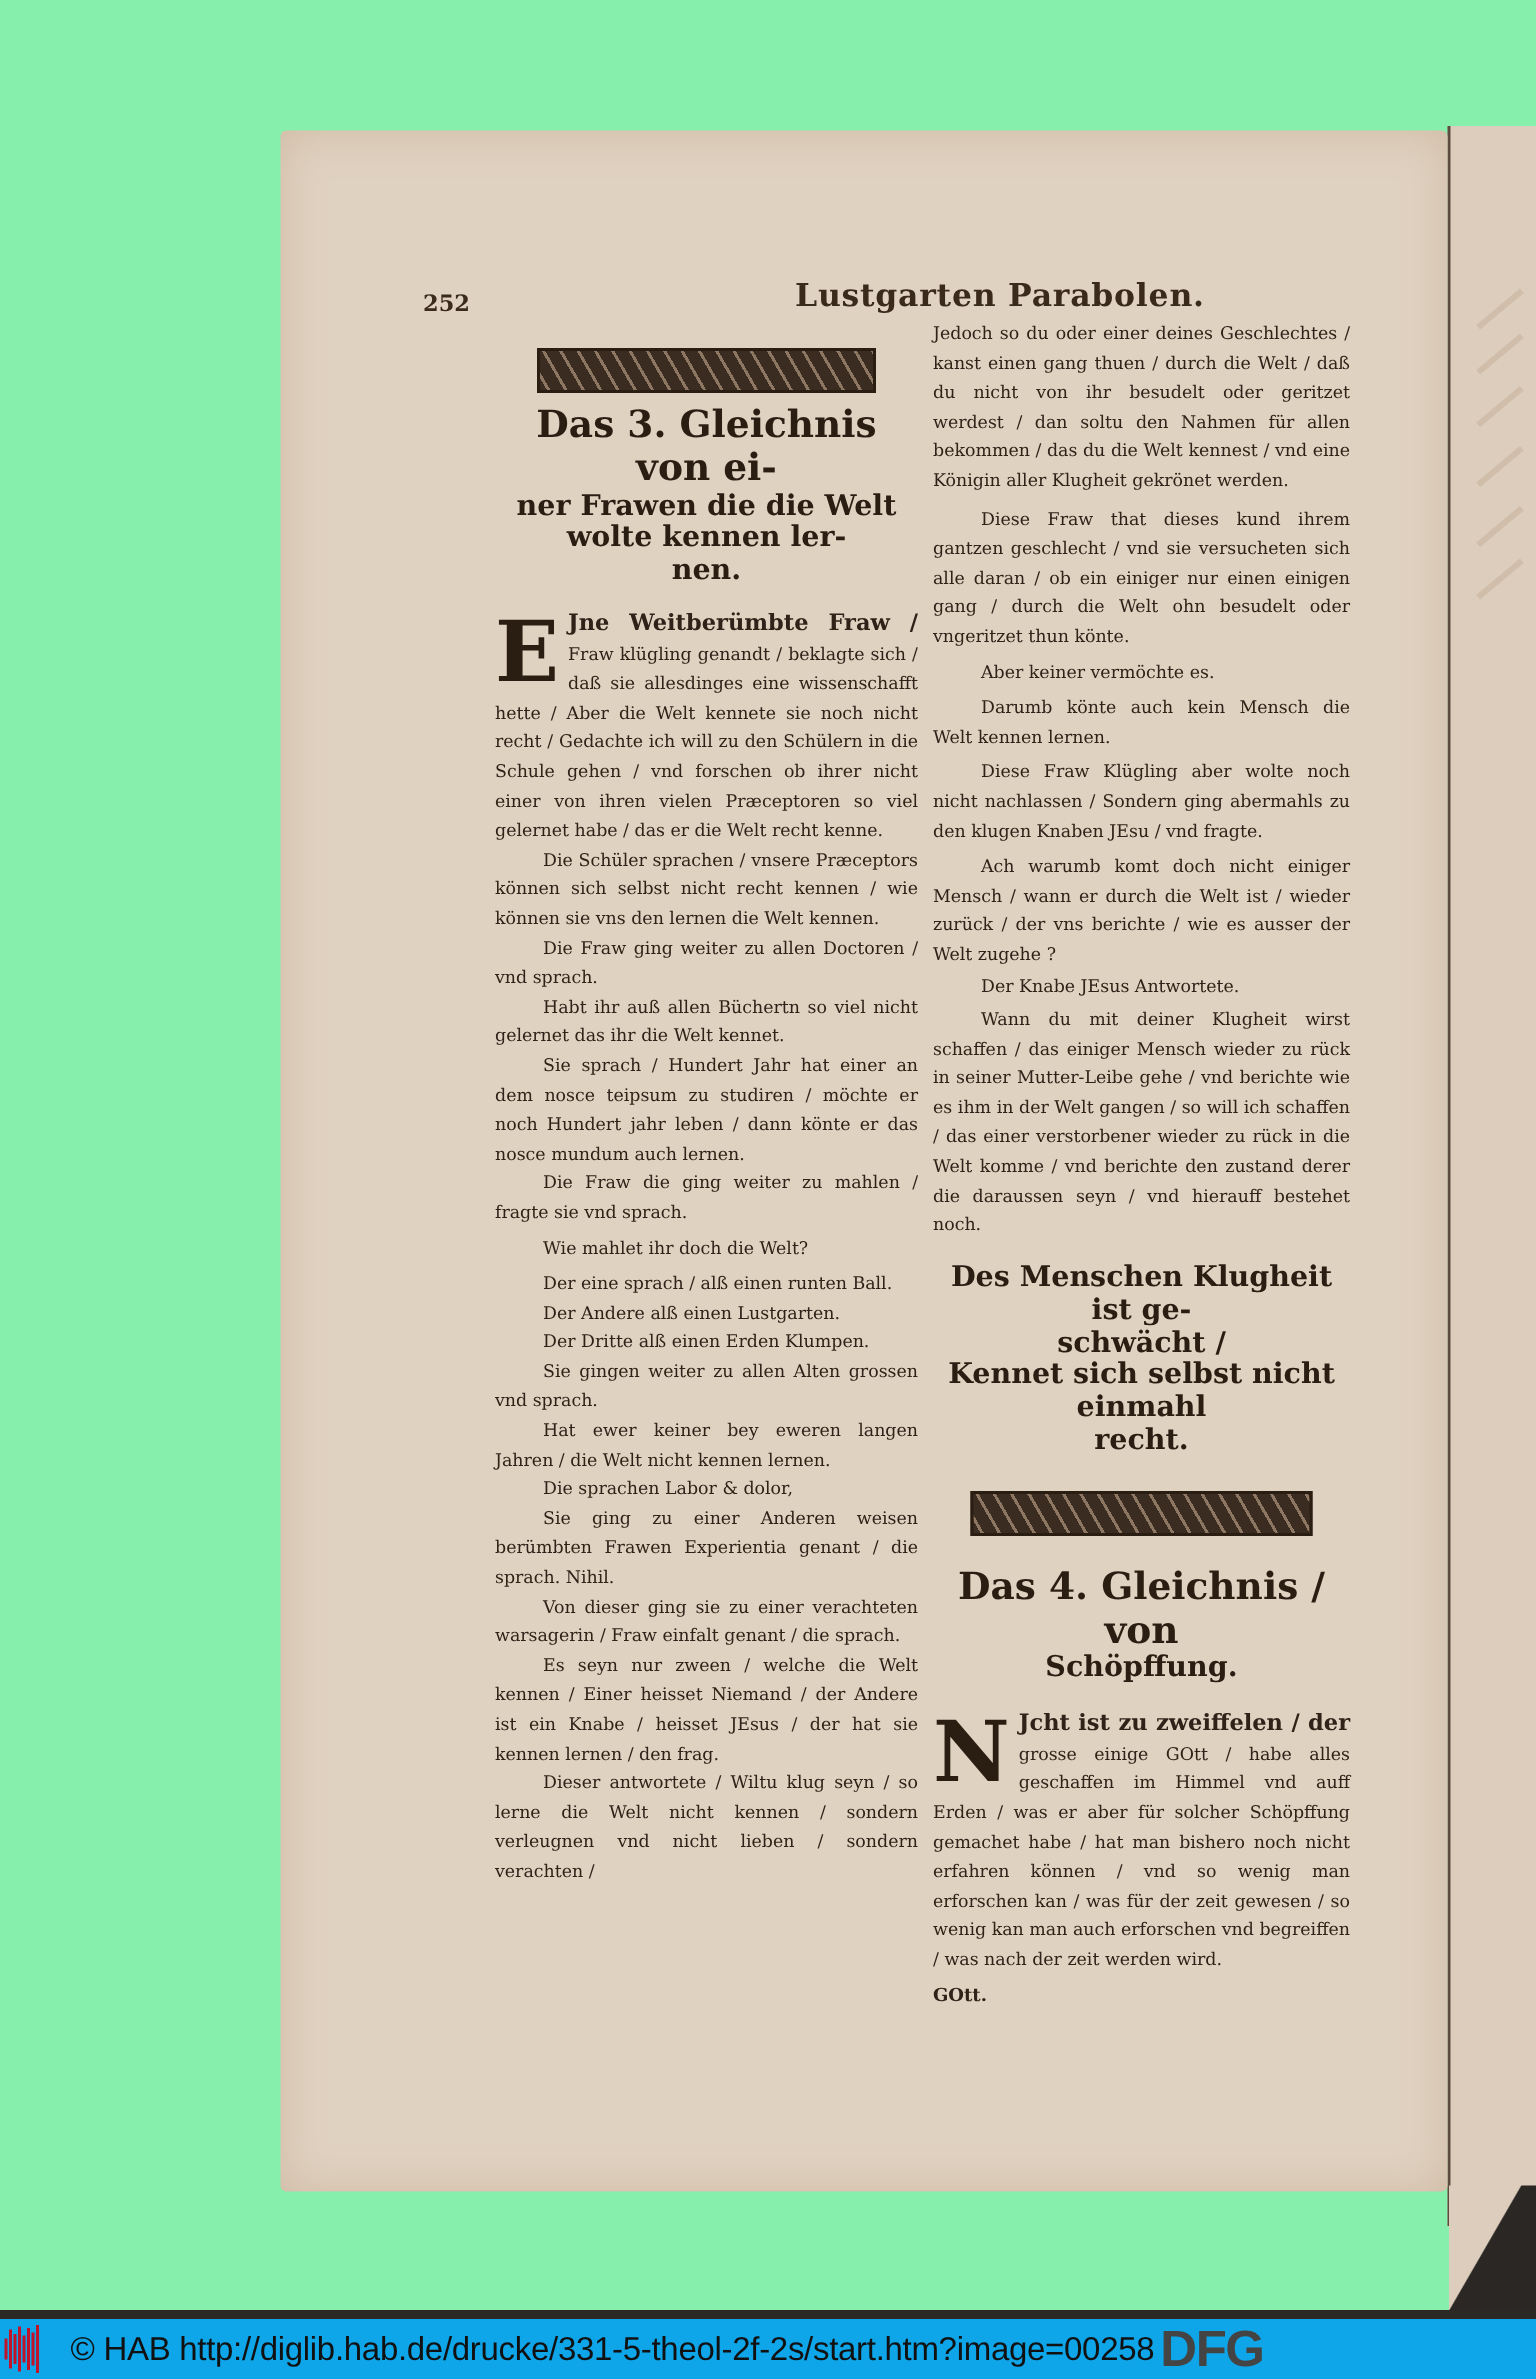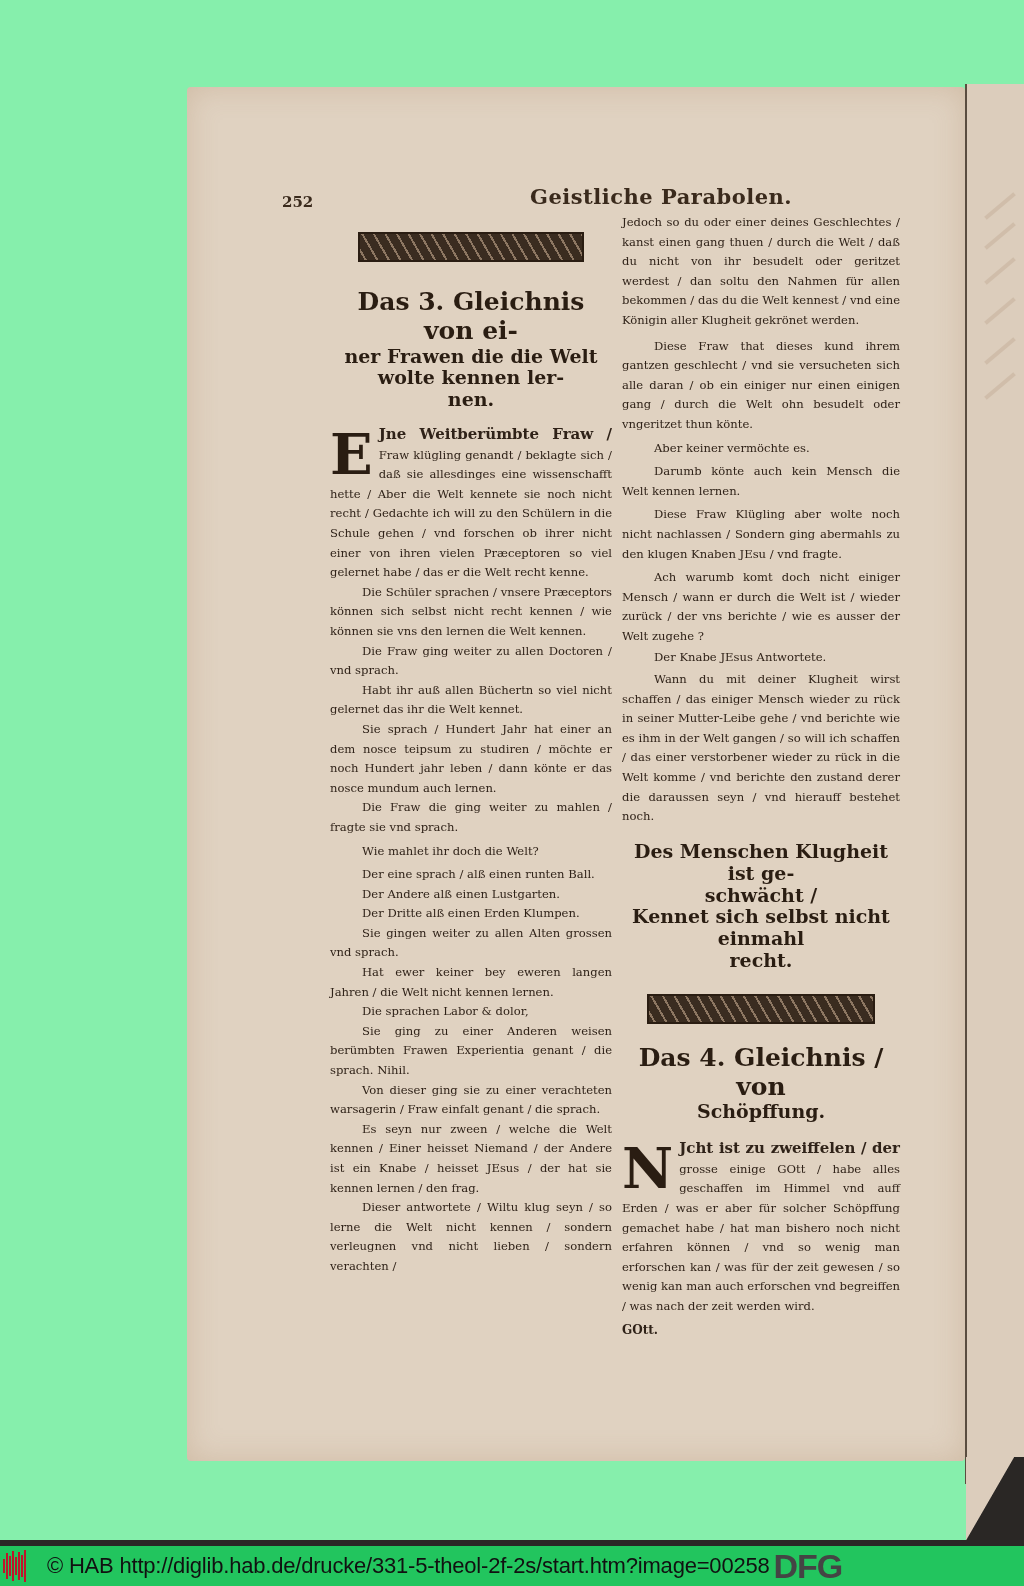--- a/index.html
+++ b/index.html
@@ -52,21 +52,21 @@
     .para.indent { text-indent: 32px; }
     .dropcap-wrap { position: relative; }
     .dropcap {
       float: left; font-size: 56px; line-height: 50px; font-weight: bold; color: #2a1d12;
       margin: 4px 6px 0 0; font-family: "DejaVu Serif", serif;
     }
     .lead { font-weight: bold; font-size: 15px; }
     .catch { font-size: 12px; font-weight: bold; margin-top: 6px; }
     .footer {
       position: absolute; left: 0; top: 1546px; width: 1024px; height: 40px;
-      background: #22c55e; display: flex; align-items: center;
+      background: #0ea5e9; display: flex; align-items: center;
     }
     .logo-hab { width: 24px; height: 32px; margin-left: 3px; display: flex; gap: 1px; align-items: center; }
     .logo-hab span { display:block; width:2px; background:#c0142a; }
     .footer-text {
       font-family: "Liberation Sans", sans-serif; font-size: 22px; color: #111; margin-left: 20px; letter-spacing: -0.2px;
     }
     .dfg {
       font-family: "Liberation Sans", sans-serif; font-weight: bold; font-size: 34px; color: #444; margin-left: 4px; letter-spacing: -1px;
     }
   </style>
@@ -80,25 +80,25 @@
     <div class="ghost" style="top:185px"></div>
     <div class="ghost" style="top:225px"></div>
     <div class="ghost" style="top:265px"></div>
     <div class="ghost" style="top:300px"></div>
   </div>
   <div class="next-corner"></div>
 
   <div class="page"></div>
 
   <div class="page-num">252</div>
-  <div class="running-head">Geistliche Parabolen.</div>
+  <div class="running-head">Lustgarten Parabolen.</div>
 
   <div class="col col-left">
     <div class="ornament" style="width:226px;"></div>
-    <div class="heading" style="margin-top:26px;">
+    <div class="heading" style="margin-top:7px;">
       <div class="h-big">Das 3. Gleichnis von ei-</div>
       <div class="h-mid">ner Frawen die die Welt</div>
       <div class="h-mid">wolte kennen ler-</div>
       <div class="h-mid">nen.</div>
     </div>
     <div class="dropcap-wrap" style="margin-top:14px;">
       <span class="dropcap">E</span>
       <div class="para"><span class="lead">Jne Weitberümbte Fraw /</span> <span>Fraw klügling genandt / beklagte sich / daß sie allesdinges eine wissenschafft hette / Aber die Welt kennete sie noch nicht recht / Gedachte ich will zu den Schülern in die Schule gehen / vnd forschen ob ihrer nicht einer von ihren vielen Præceptoren so viel gelernet habe / das er die Welt recht kenne.</span></div>
     </div>
     <div class="para indent">Die Schüler sprachen / vnsere Præceptors können sich selbst nicht recht kennen / wie können sie vns den lernen die Welt kennen.</div>

